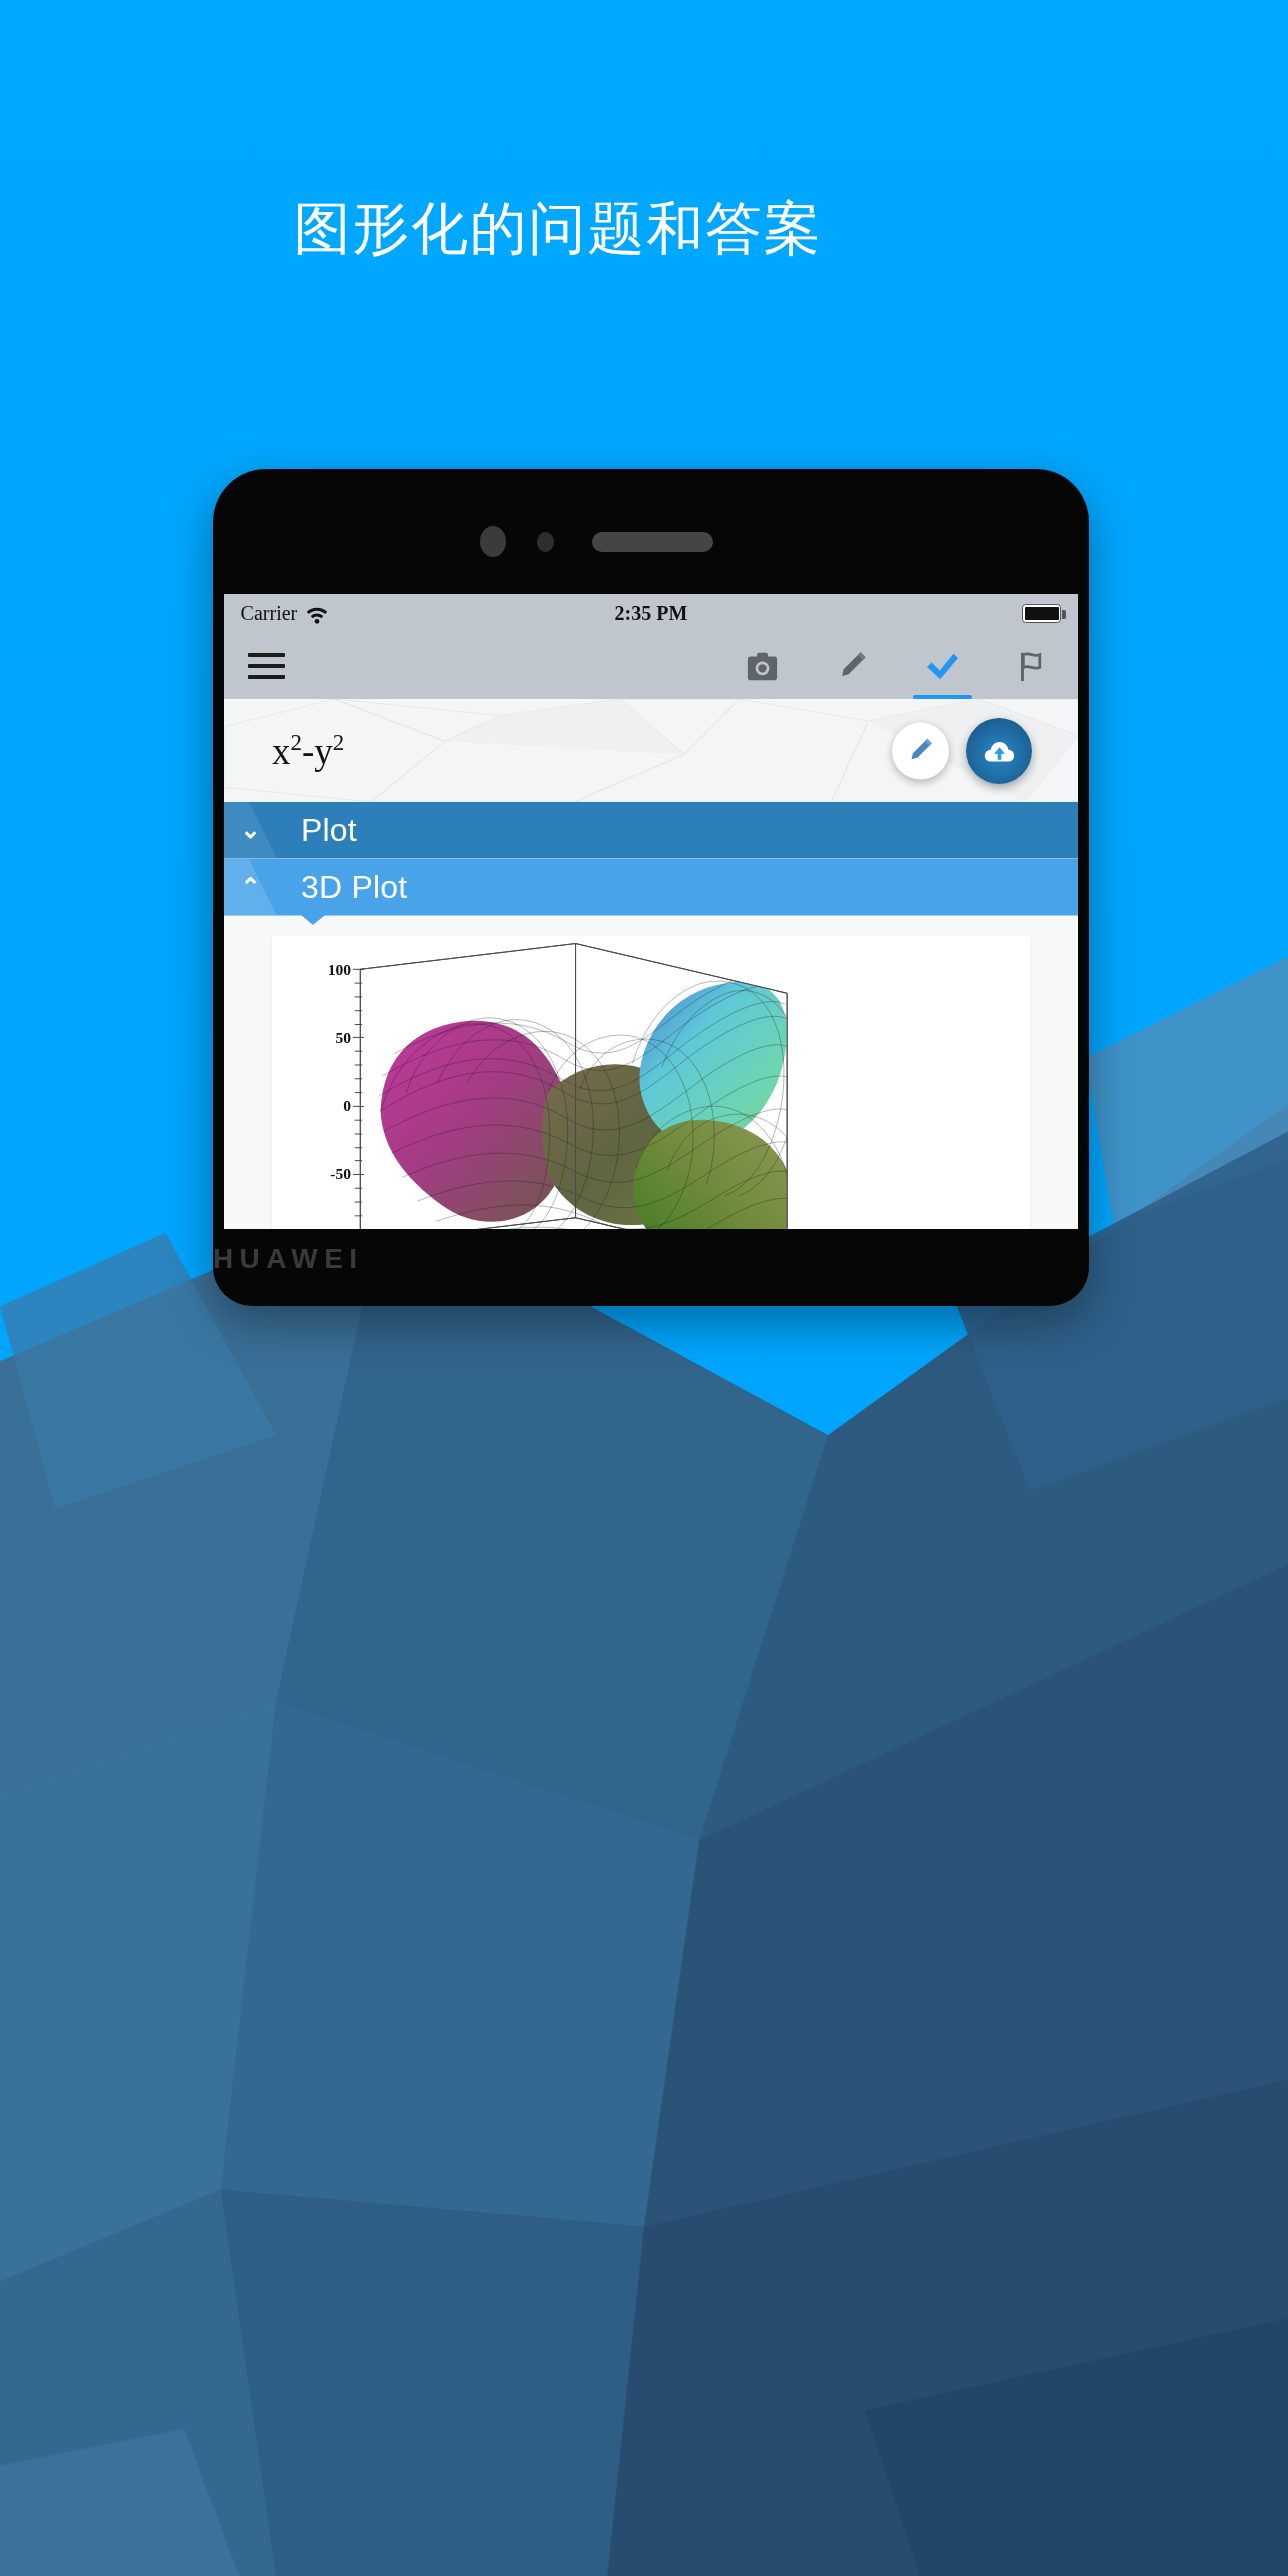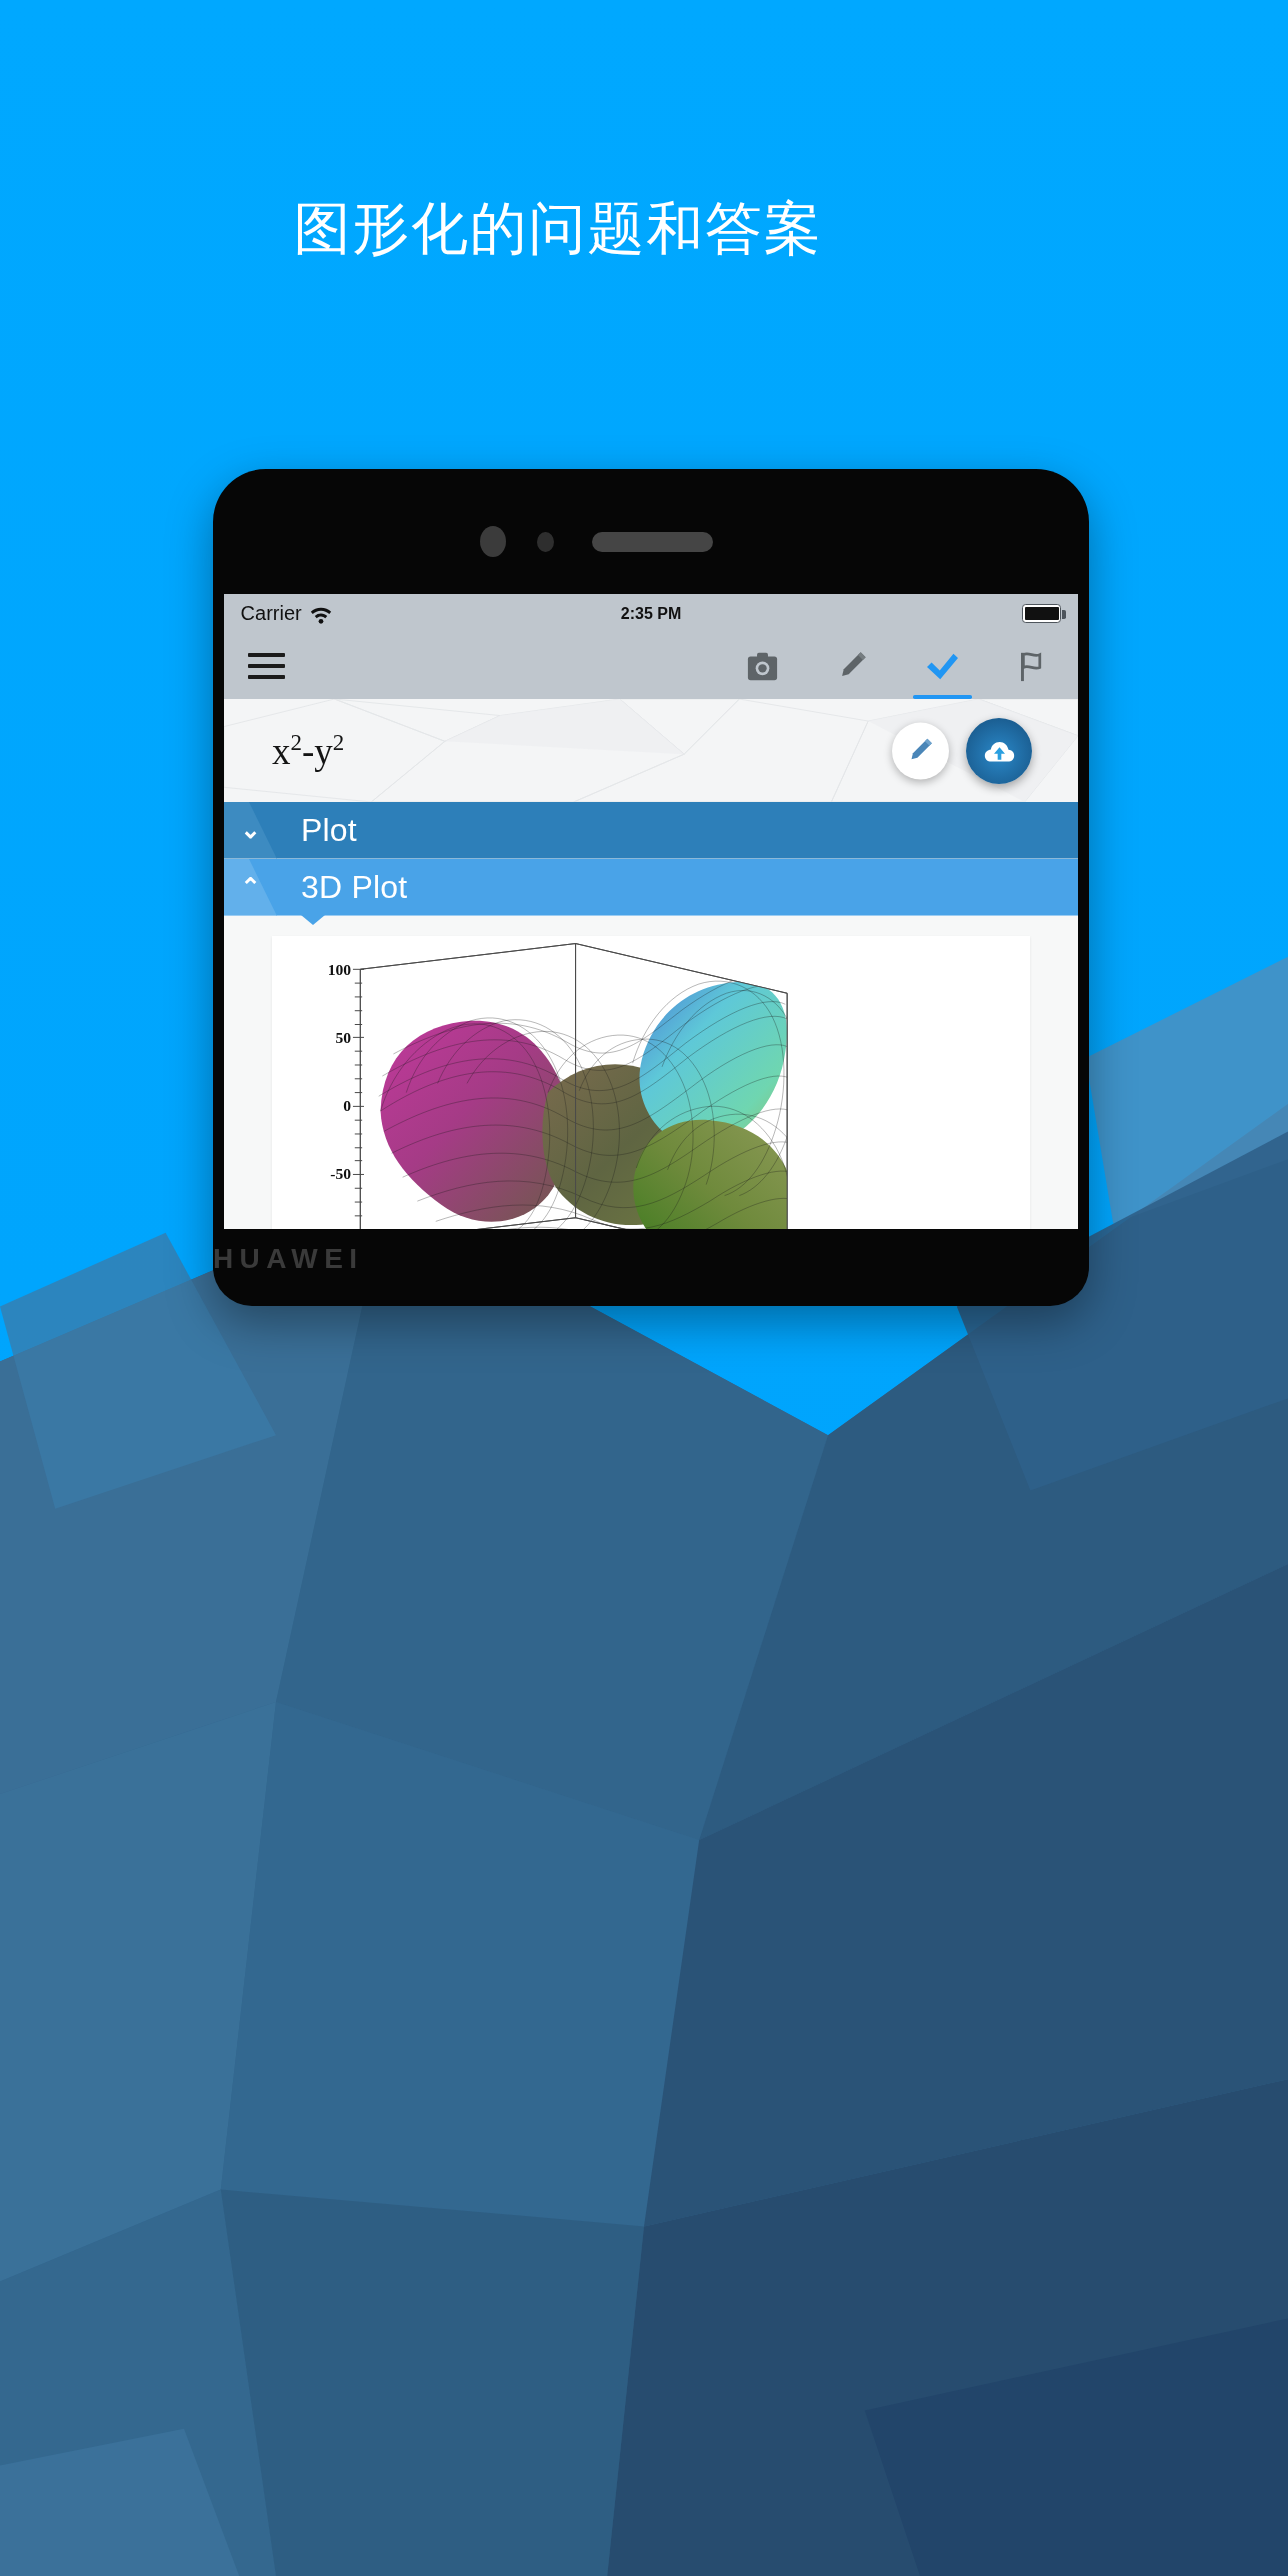--- a/index.html
+++ b/index.html
@@ -56,26 +56,26 @@
     position:absolute; left:11px; top:125px;
     width:854px; height:635px;
     background:#ffffff;
     overflow:hidden;
   }
 
   
   .statusbar {
     height:39px; background:#bfc6cd; display:flex; align-items:center;
     padding:0 16.6px; position:relative;
-    font-size:20px; color:#111; font-weight:500;
+    font-size:20px; color:#111; font-weight:500;font-family:Liberation Serif, serif;
   }
   .sb-left { display:flex; align-items:center; gap:7.4px; }
   .sb-time {
     position:absolute; left:0; width:100%; text-align:center;
-    font-size:16px; font-weight:600; color:#111;
+    font-size:20px; font-weight:600; color:#111;
   }
   .sb-right { margin-left:auto; display:flex; align-items:center; }
   .batt {
     width:39px; height:19.3px; border:1.8px solid #4e555c; border-radius:3.7px;
     background:#fff; padding:1.8px; position:relative;
   }
   .batt i { display:block; width:100%; height:100%; background:#111; border-radius:0.9px; }
   .batt:after{
     content:""; position:absolute; right:-5.5px; top:5.5px;
     width:3.7px; height:8.3px; background:#4e555c; border-radius:0 1.8px 1.8px 0;

